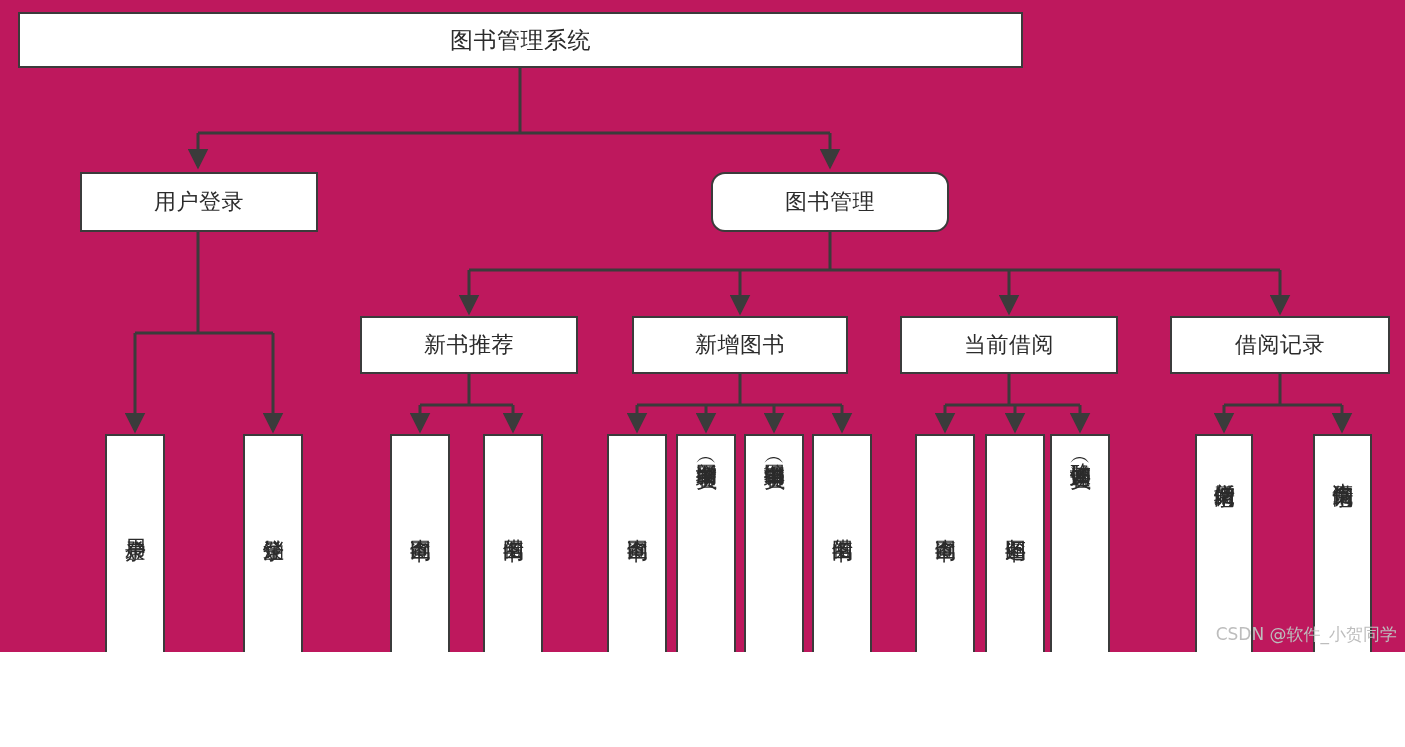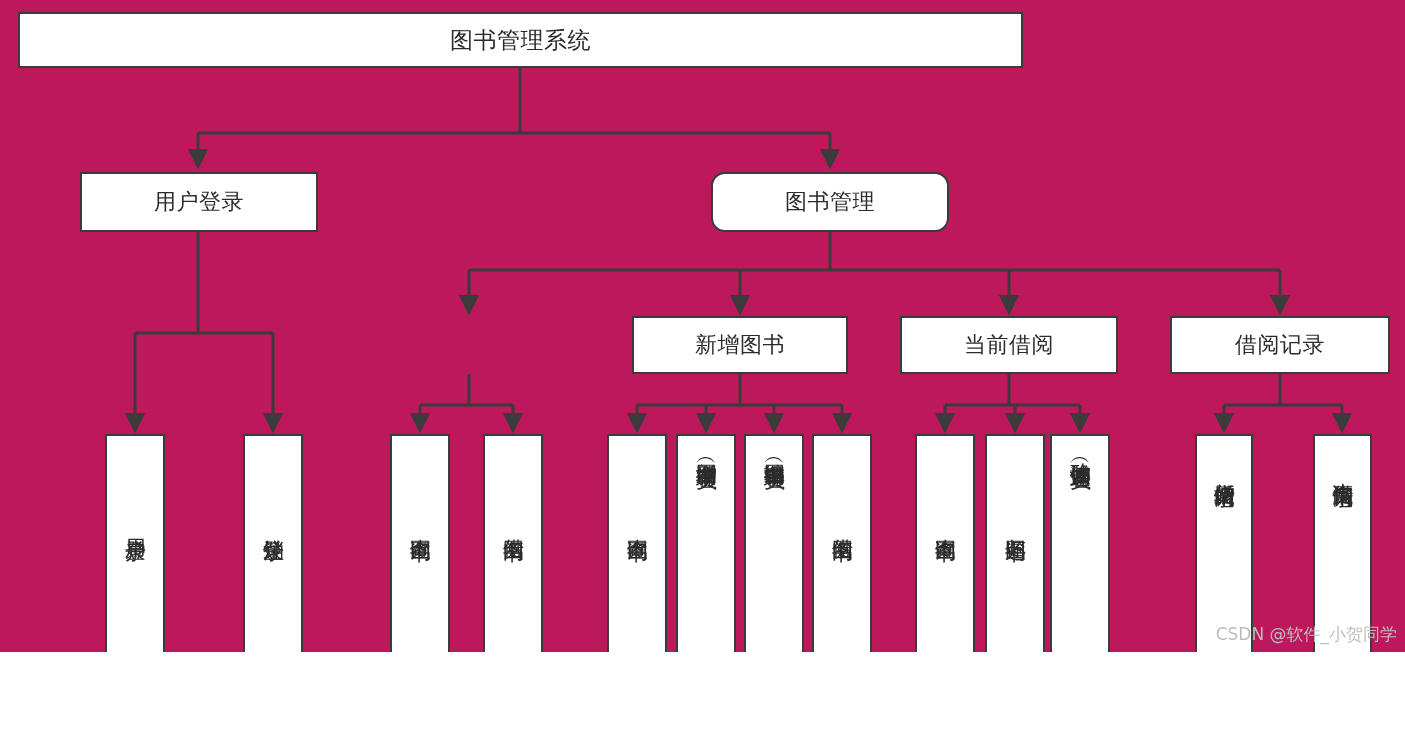--- a/index.html
+++ b/index.html
@@ -140,20 +140,23 @@
   </div>
 
   <div class="node-box horiz" style="left:80px; top:172px; width:238px; height:60px;">
     <span class="node-label">用户登录</span>
   </div>
 
   <div class="node-box horiz" style="left:711px; top:172px; width:238px; height:60px;border-radius:14px;">
     <span class="node-label">图书管理</span>
   </div>
 
+  <div class="node-box horiz" style="left:360px; top:316px; width:218px; height:58px;">
+    <span class="node-label">新书推荐</span>
+  </div>
 
   <div class="node-box horiz" style="left:632px; top:316px; width:216px; height:58px;">
     <span class="node-label">新增图书</span>
   </div>
 
   <div class="node-box horiz" style="left:900px; top:316px; width:218px; height:58px;">
     <span class="node-label">当前借阅</span>
   </div>
 
   <div class="node-box horiz" style="left:1170px; top:316px; width:220px; height:58px;">

